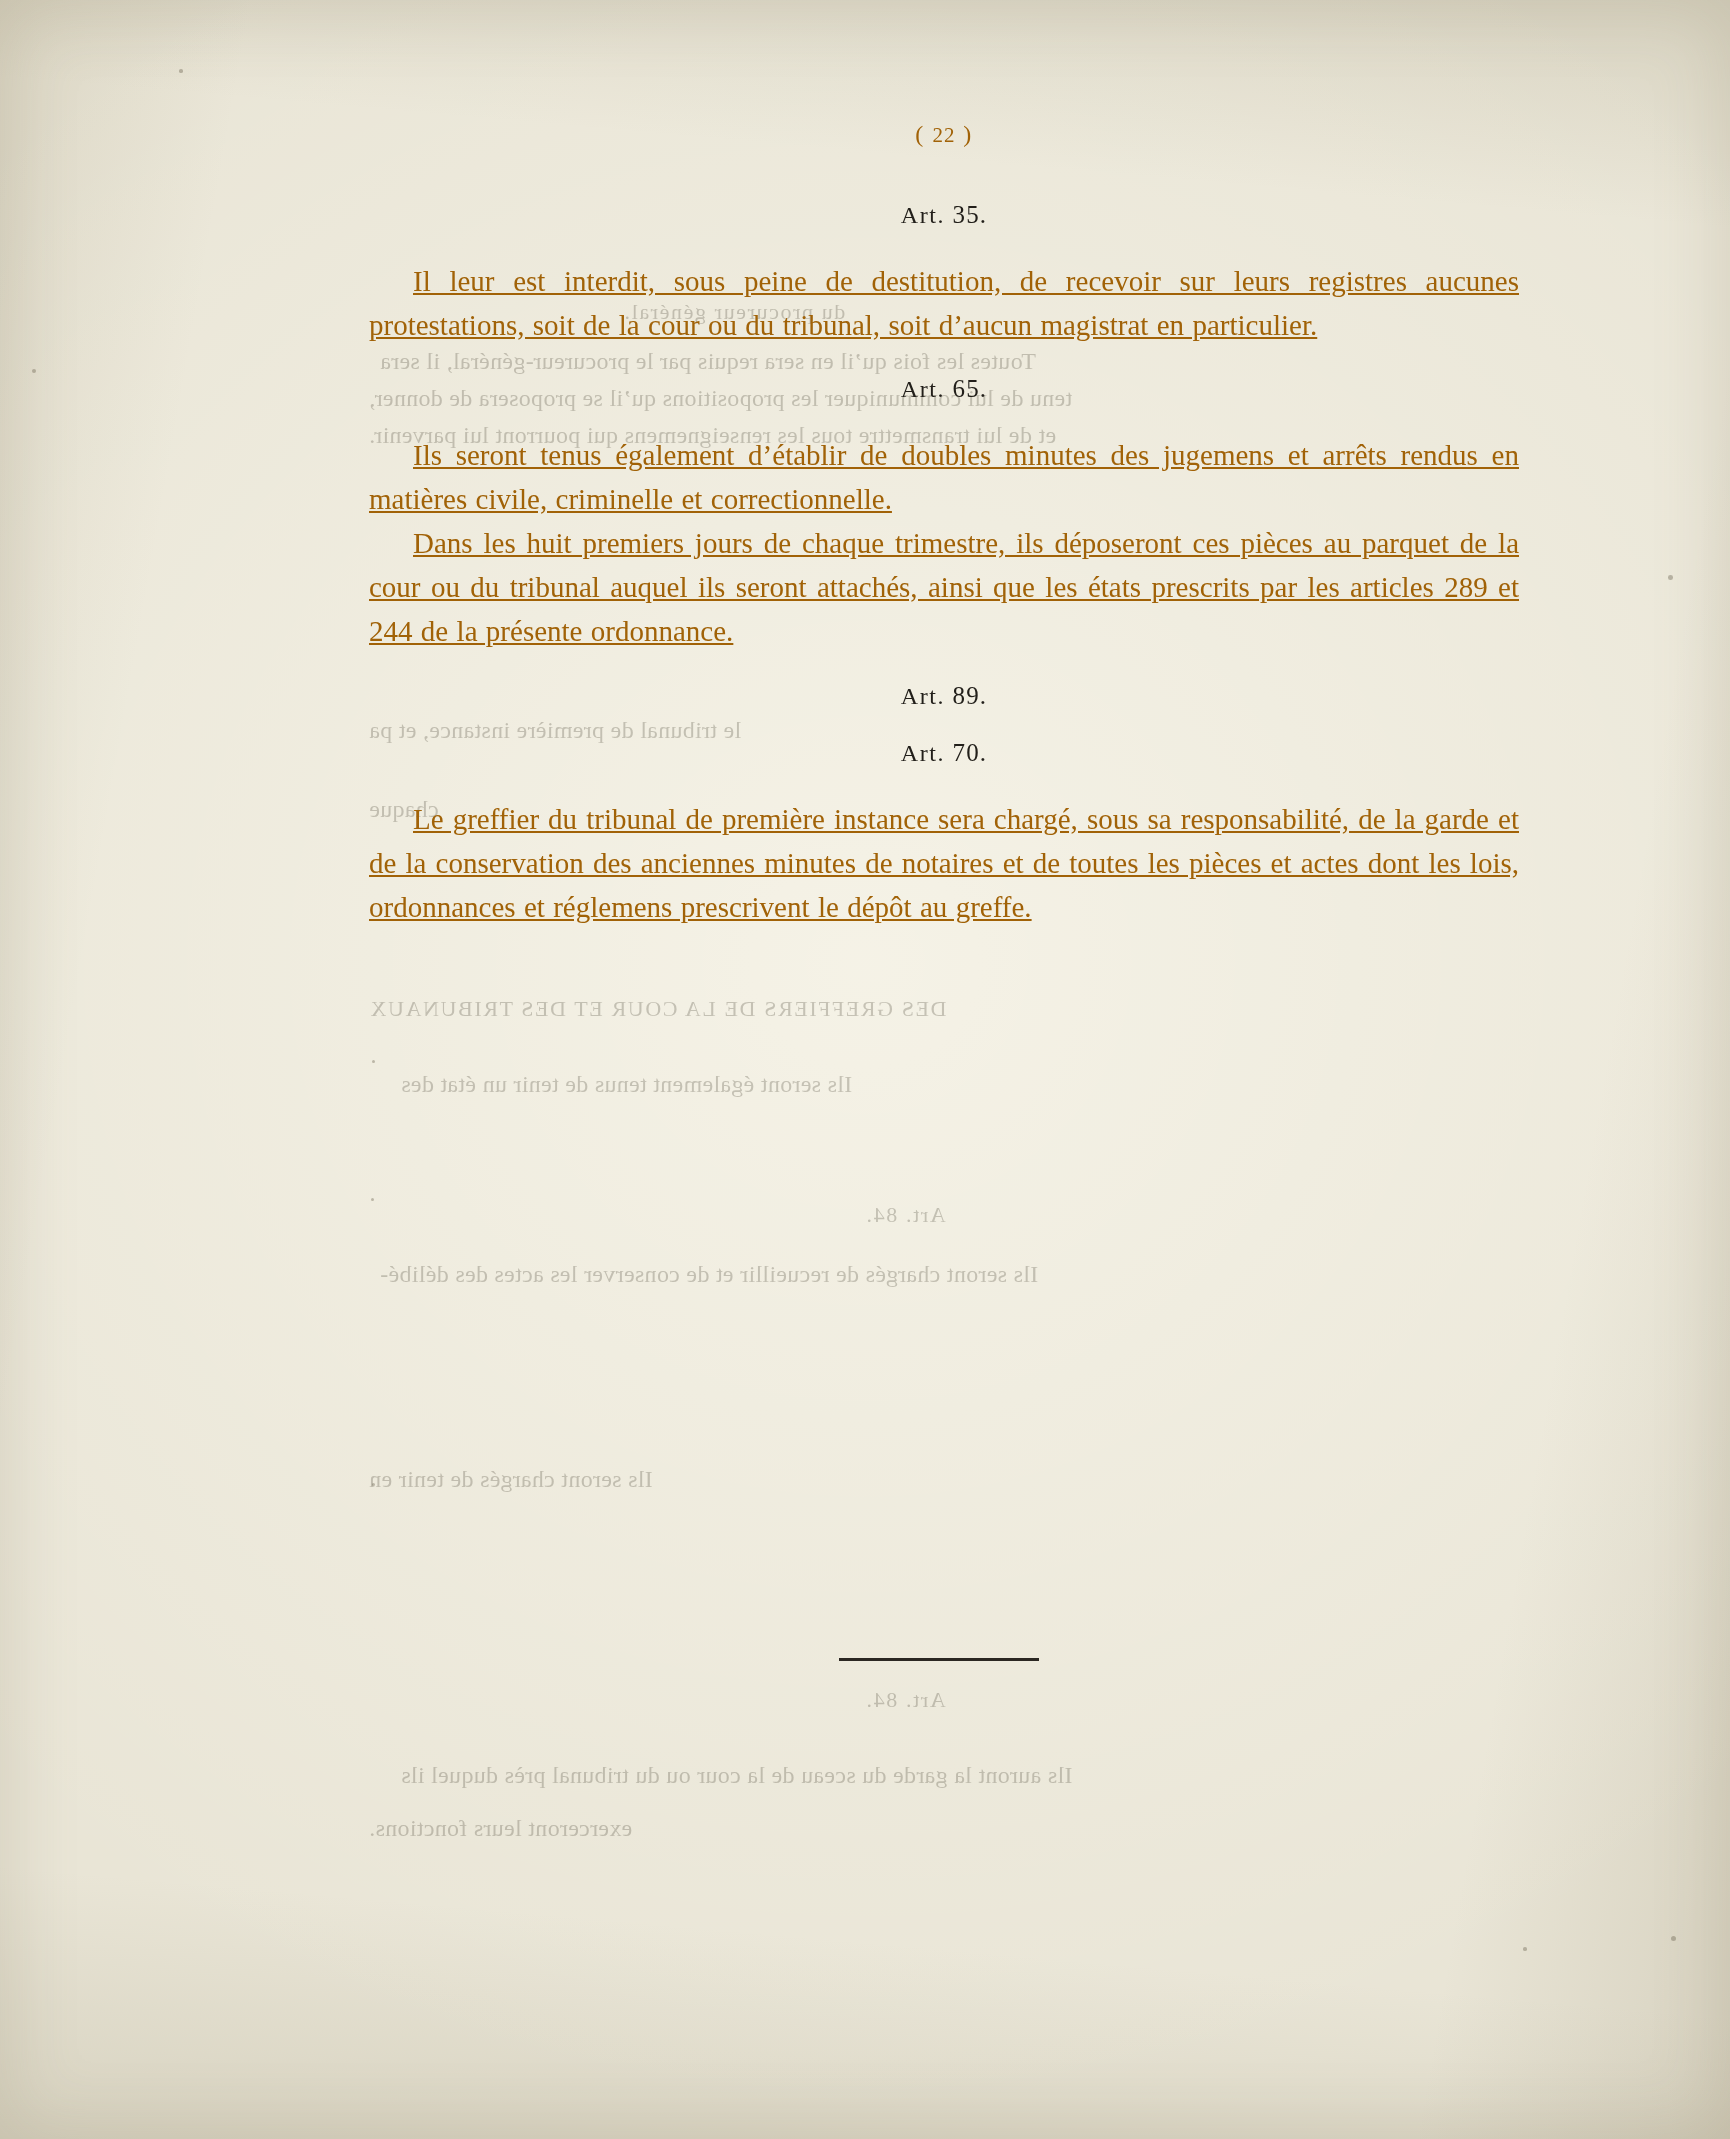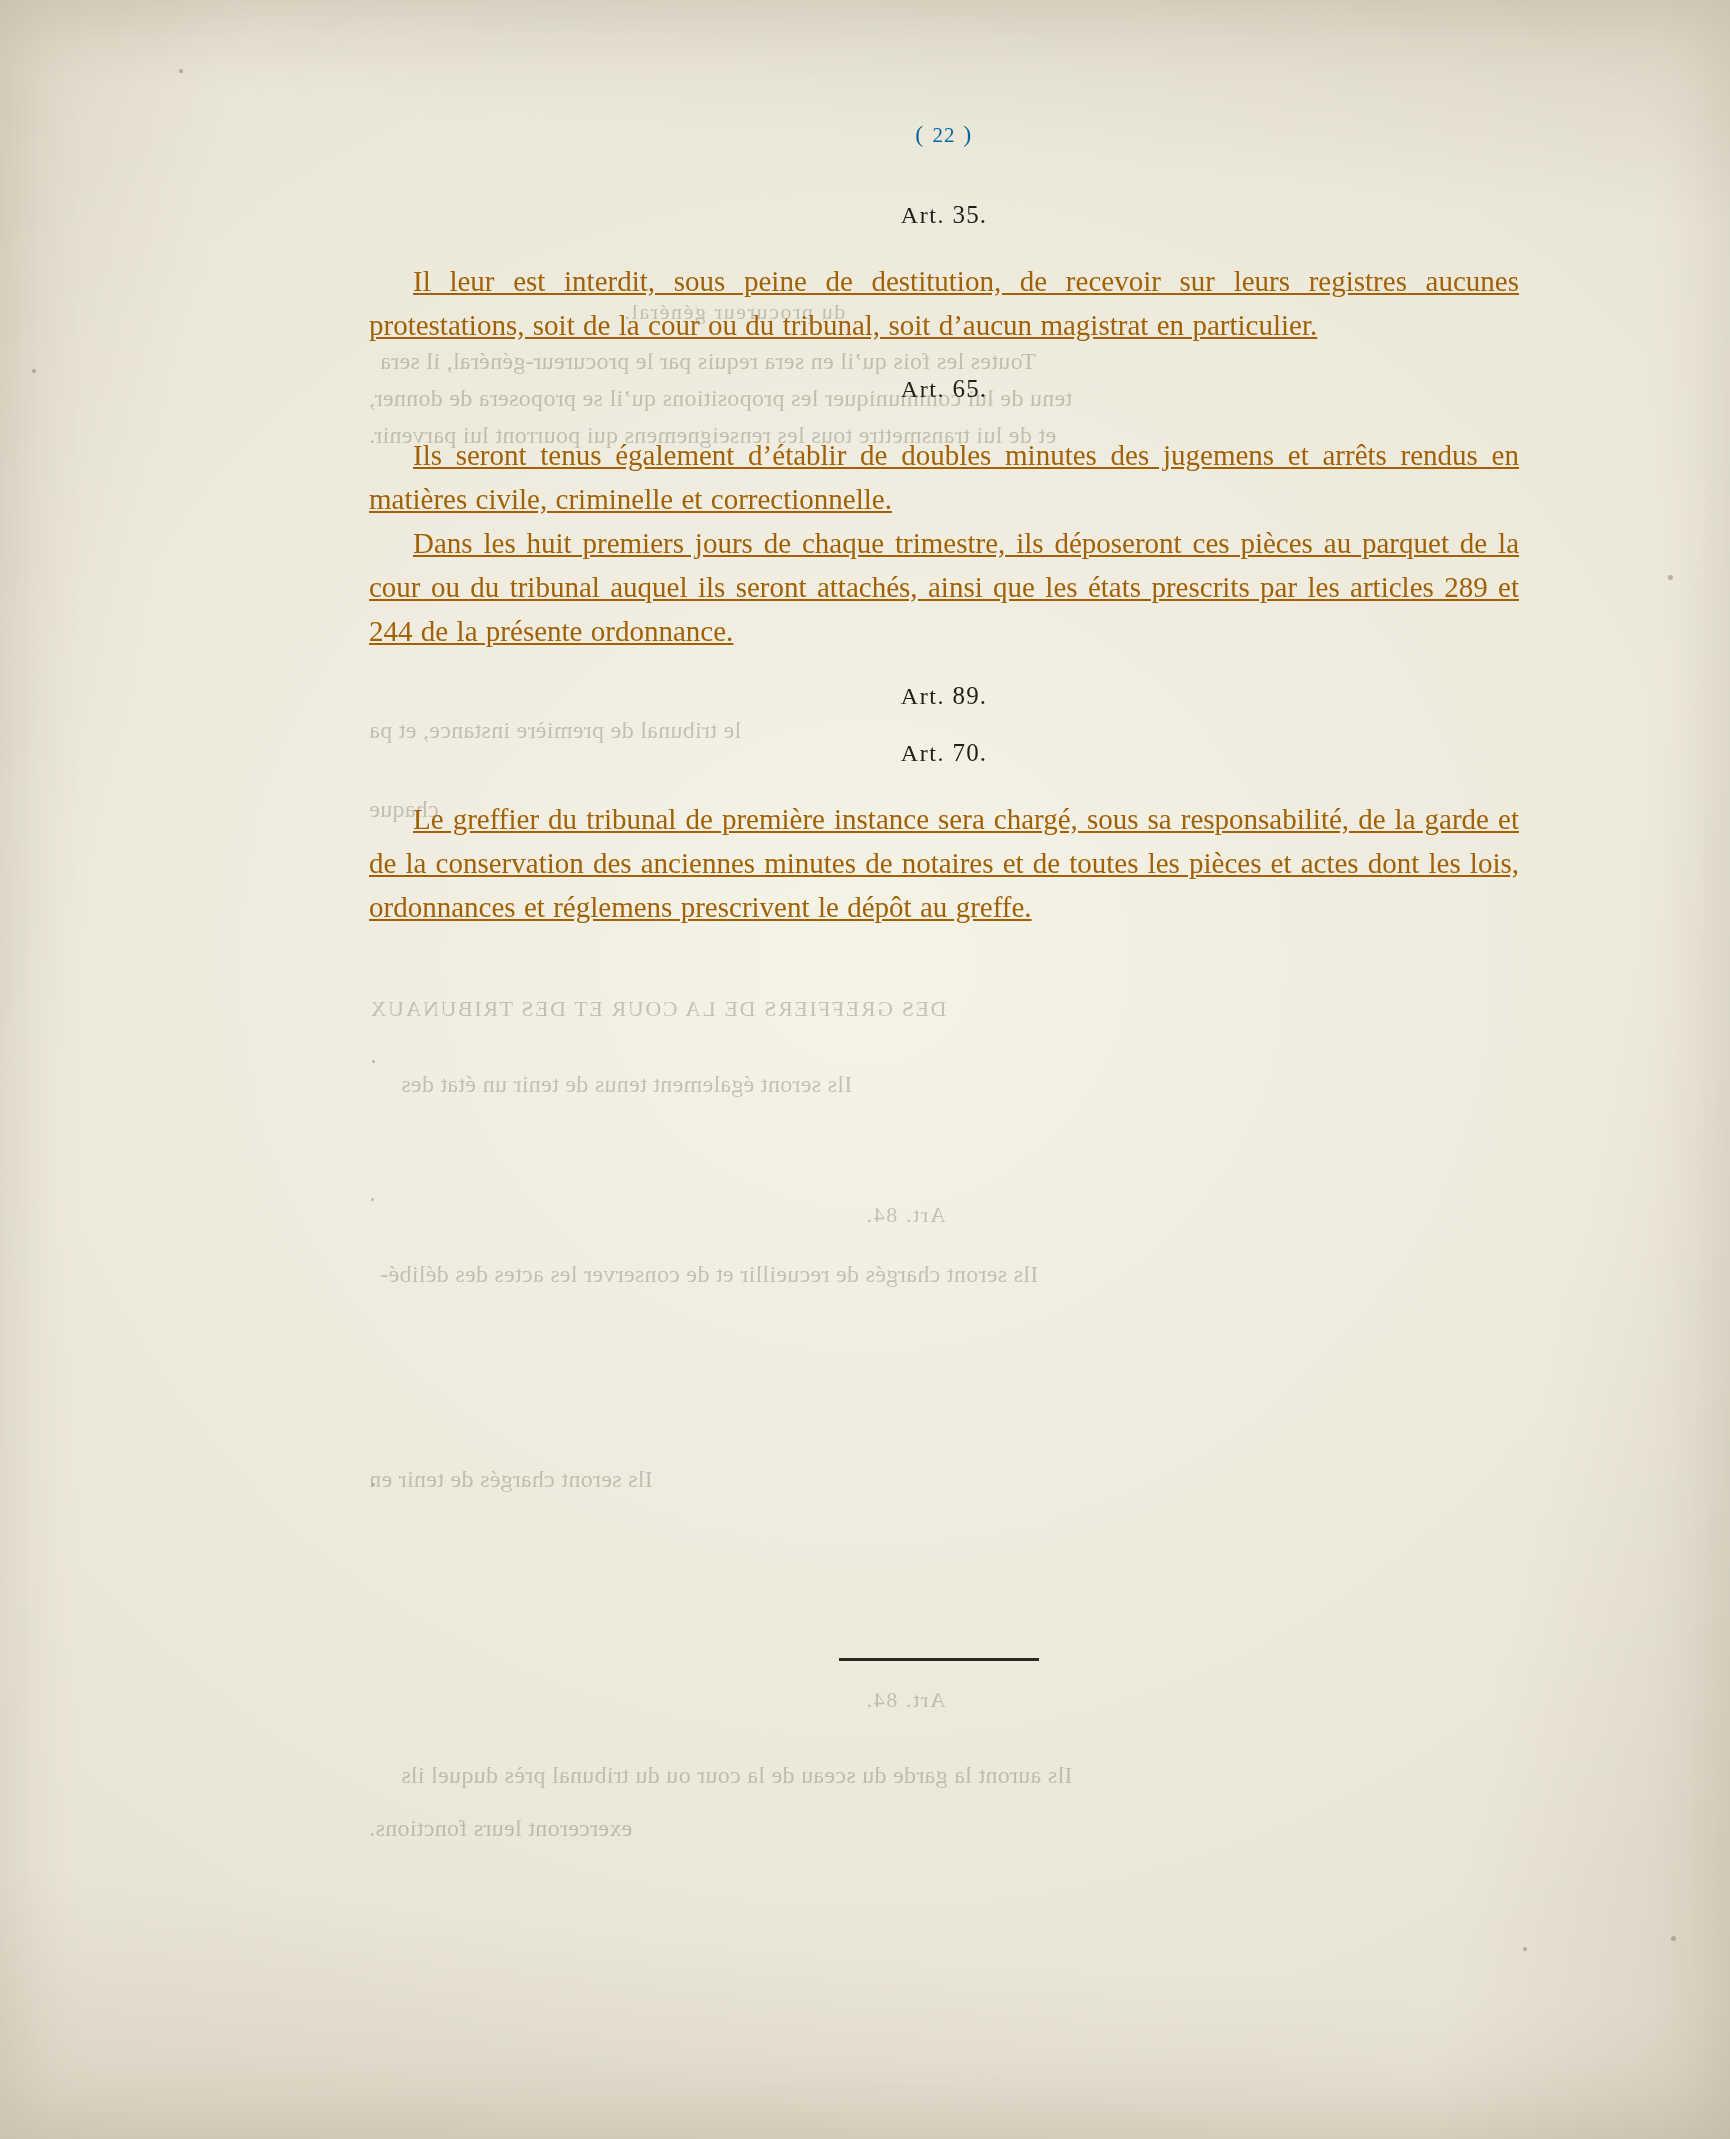--- a/index.html
+++ b/index.html
@@ -41,21 +41,21 @@
     left: 369px;
     top: 121px;
     width: 1150px;
     color: #23201c;
   }
   .folio {
     text-align: center;
     font-size: 24px;
     letter-spacing: 1.6px;
     margin: 0 0 53px 0;
-    color: #0369a1;
+    color: #a16207;
   }
   .folio .num {
     font-size: 21px;
     letter-spacing: 1.1px;
   }
   .art-head {
     text-align: center;
     font-size: 25px;
     letter-spacing: 1.1px;
     margin: 28.5px 0 29.5px 0;

